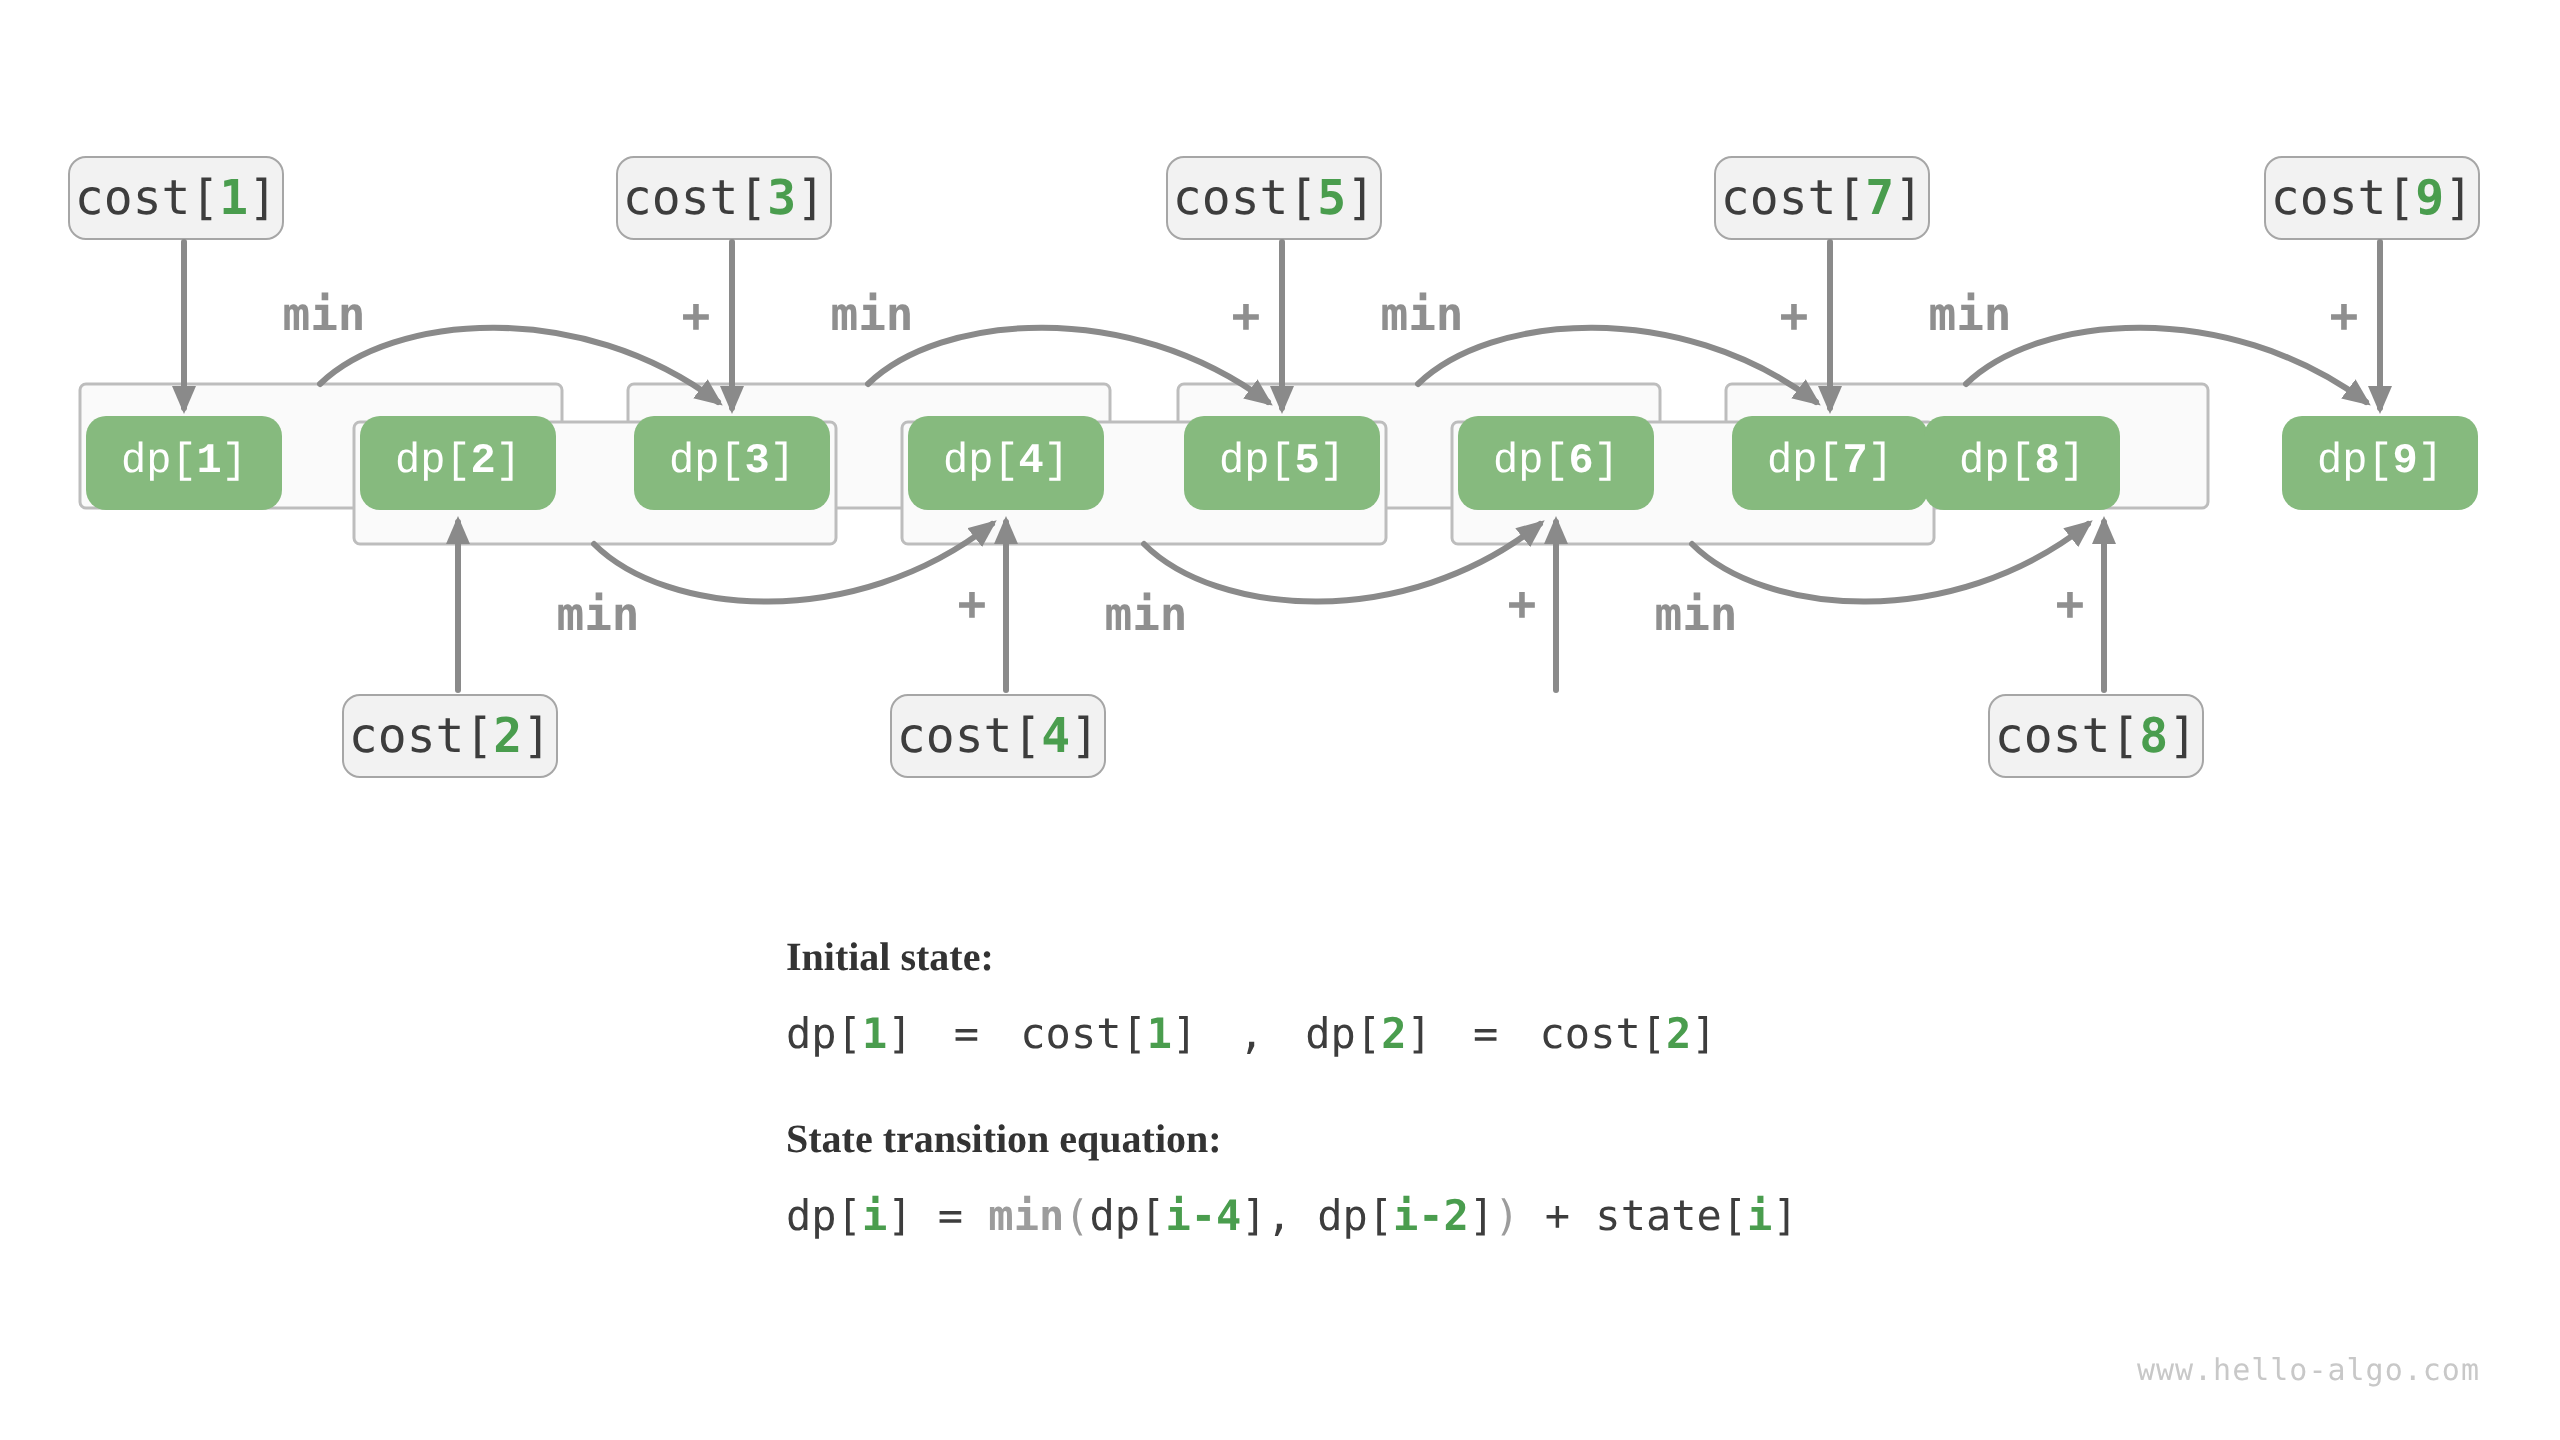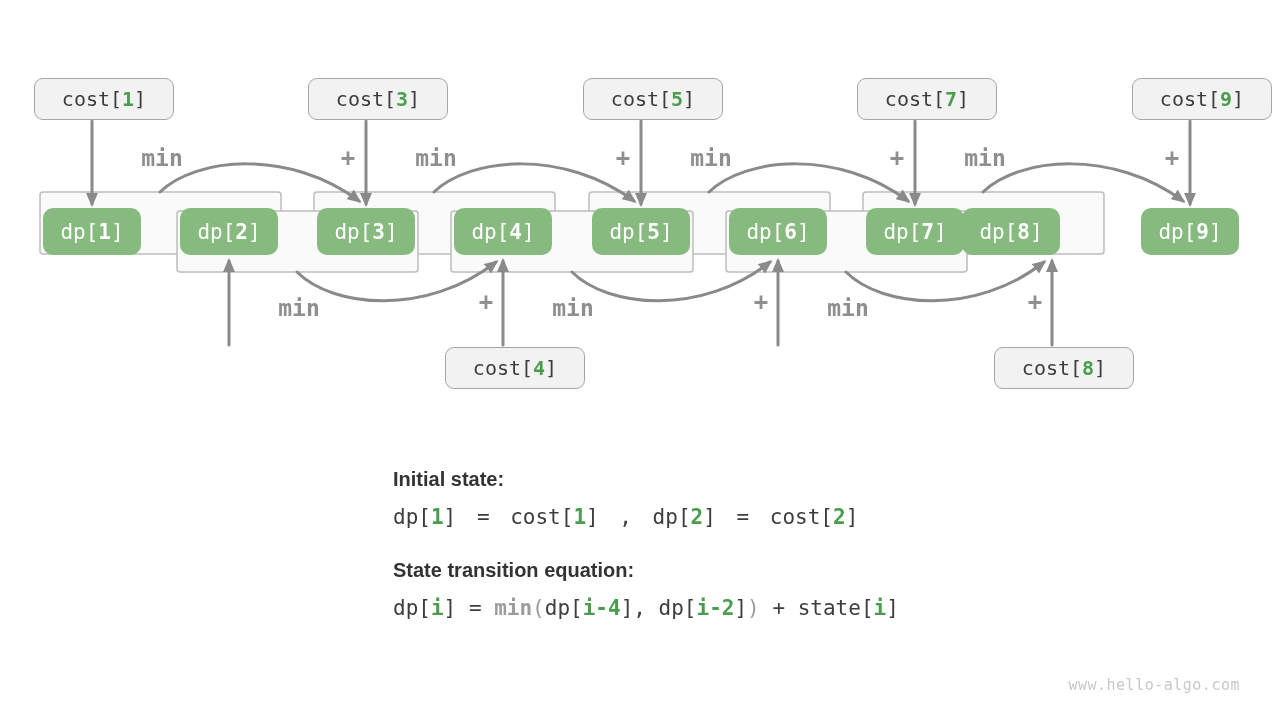--- a/index.html
+++ b/index.html
@@ -3,39 +3,39 @@
 <meta charset="utf-8">
 <style>
   html,body{margin:0;padding:0;background:#fff;}
   .stage{position:relative;width:1280px;height:720px;background:#ffffff;overflow:hidden;
          font-family:"DejaVu Sans Mono", monospace;}
   svg.layer{position:absolute;left:0;top:0;pointer-events:none;}
 
   
   .box{position:absolute;display:flex;align-items:center;justify-content:center;
        white-space:pre;box-sizing:border-box;}
-  .cost{width:140px;height:42px;background:#f2f2f2;border:1.5px solid #a6a6a6;
-        border-radius:9px;color:#3d3d3d;font-size:20px;font-weight:500;z-index:2;align-items:center;}
+  .cost{width:108px;height:42px;background:#f2f2f2;border:1.5px solid #a6a6a6;
+        border-radius:9px;color:#3d3d3d;font-size:24px;font-weight:500;z-index:2;align-items:center;}
   .cost .num{color:#4a9d4e;font-weight:700;}
   .dp{width:98px;height:47px;background:#86ba7e;border-radius:10px;color:#ffffff;
       font-size:21px;font-weight:500;z-index:2;}
   .dp .num{font-weight:700;}
   .cost-top{top:78px;}
   .cost-bottom{top:347px;}
-  .dp-row{top:208px;}
+  .dp-row{top:208px;font-family:Liberation Mono, monospace;}
 
   
   .oplabel{position:absolute;transform:translate(-50%,-50%);color:#8f8f8f;
            font-weight:700;z-index:4;white-space:pre;}
   .minl{font-size:23px;}
   .plusl{font-size:24px;}
 
   
   .notes{position:absolute;left:393px;top:468px;z-index:2;}
-  .note-title{font-family:Liberation Sans, sans-serif;font-weight:700;
+  .note-title{font-family:Liberation Serif, serif;font-weight:700;
               font-size:20px;color:#333333;margin:0 0 14px 0;}
   .note-eq{font-family:"DejaVu Sans Mono", monospace;font-size:21px;color:#3d3d3d;
            margin:12px 0 30px 0;white-space:pre;}
   .note-eq.wide{word-spacing:8px;}
   .note-eq .num{color:#4a9d4e;font-weight:700;}
   .note-eq .fn{color:#9c9c9c;font-weight:700;}
   .note-eq .par{color:#9c9c9c;}
 
   .watermark{position:absolute;right:40px;top:676px;font-size:15px;color:#c8c8c8;
              letter-spacing:0.5px;z-index:2;white-space:pre;}
@@ -66,20 +66,21 @@
   <div class="box dp dp-row" style="left:43px"><span><span>dp[</span><span class="num">1</span><span>]</span></span></div>
   <div class="box dp dp-row" style="left:180px"><span><span>dp[</span><span class="num">2</span><span>]</span></span></div>
   <div class="box dp dp-row" style="left:317px"><span><span>dp[</span><span class="num">3</span><span>]</span></span></div>
   <div class="box dp dp-row" style="left:454px"><span><span>dp[</span><span class="num">4</span><span>]</span></span></div>
   <div class="box dp dp-row" style="left:592px"><span><span>dp[</span><span class="num">5</span><span>]</span></span></div>
   <div class="box dp dp-row" style="left:729px"><span><span>dp[</span><span class="num">6</span><span>]</span></span></div>
   <div class="box dp dp-row" style="left:866px"><span><span>dp[</span><span class="num">7</span><span>]</span></span></div>
   <div class="box dp dp-row" style="left:962px"><span><span>dp[</span><span class="num">8</span><span>]</span></span></div>
   <div class="box dp dp-row" style="left:1141px"><span><span>dp[</span><span class="num">9</span><span>]</span></span></div>
 
+  <div class="box cost cost-bottom" style="left:171px"><span><span>cost[</span><span class="num">2</span><span>]</span></span></div>
   <div class="box cost cost-bottom" style="left:445px"><span><span>cost[</span><span class="num">4</span><span>]</span></span></div>
   <div class="box cost cost-bottom" style="left:994px"><span><span>cost[</span><span class="num">8</span><span>]</span></span></div>
 
   <svg class="layer" width="1280" height="720" style="z-index:3">
     <defs>
       <marker id="ah" viewBox="0 0 14 12" refX="11" refY="6" markerWidth="14" markerHeight="12" orient="auto" markerUnits="userSpaceOnUse">
         <path d="M0,0 L14,6 L0,12 Z" fill="#8a8a8a"></path>
       </marker>
     </defs>
     <g stroke="#8a8a8a" stroke-width="3" fill="none" stroke-linecap="round">

